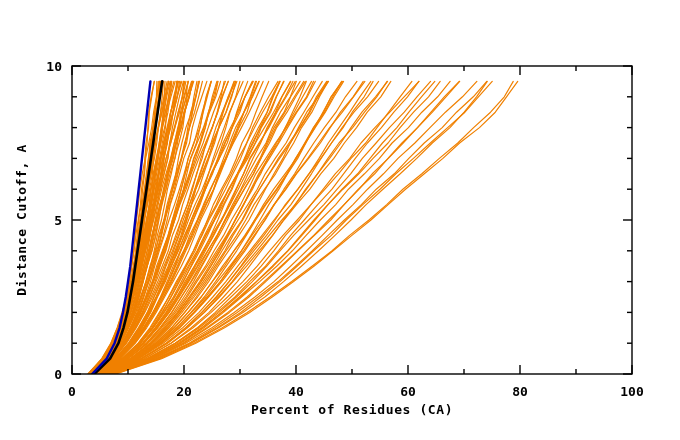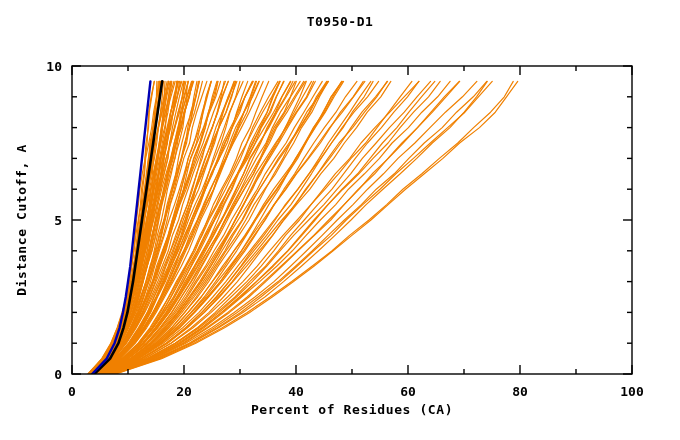--- a/index.html
+++ b/index.html
@@ -57,21 +57,20 @@
   .tick-mark {
     stroke: #000000;
     stroke-width: 1.4;
   }
 </style>
 </head>
 <body>
 
 <div id="figure">
 
-  <div id="plot-title">T0950-D1</div>
 
   <svg id="plot-svg" width="680" height="440">
     <defs>
       <clipPath id="plot-clip">
         <rect x="72" y="66" width="560" height="308"></rect>
       </clipPath>
     </defs>
 
     <g id="curves-layer" clip-path="url(#plot-clip)">
         <path d="M89.10 374.00 L103.39 358.60 L112.52 343.20 L119.73 327.80 L124.73 312.40 L129.17 297.00 L133.14 281.60 L135.53 266.20 L138.98 250.80 L141.00 235.40 L143.93 220.00 L147.14 204.60 L149.61 189.20 L152.38 173.80 L153.50 158.40 L155.38 143.00 L158.58 127.60 L160.46 112.20 L162.20 96.80 L163.44 81.40" fill="none" stroke="#f08000" stroke-width="1.2" stroke-linejoin="round" stroke-linecap="round"></path>

